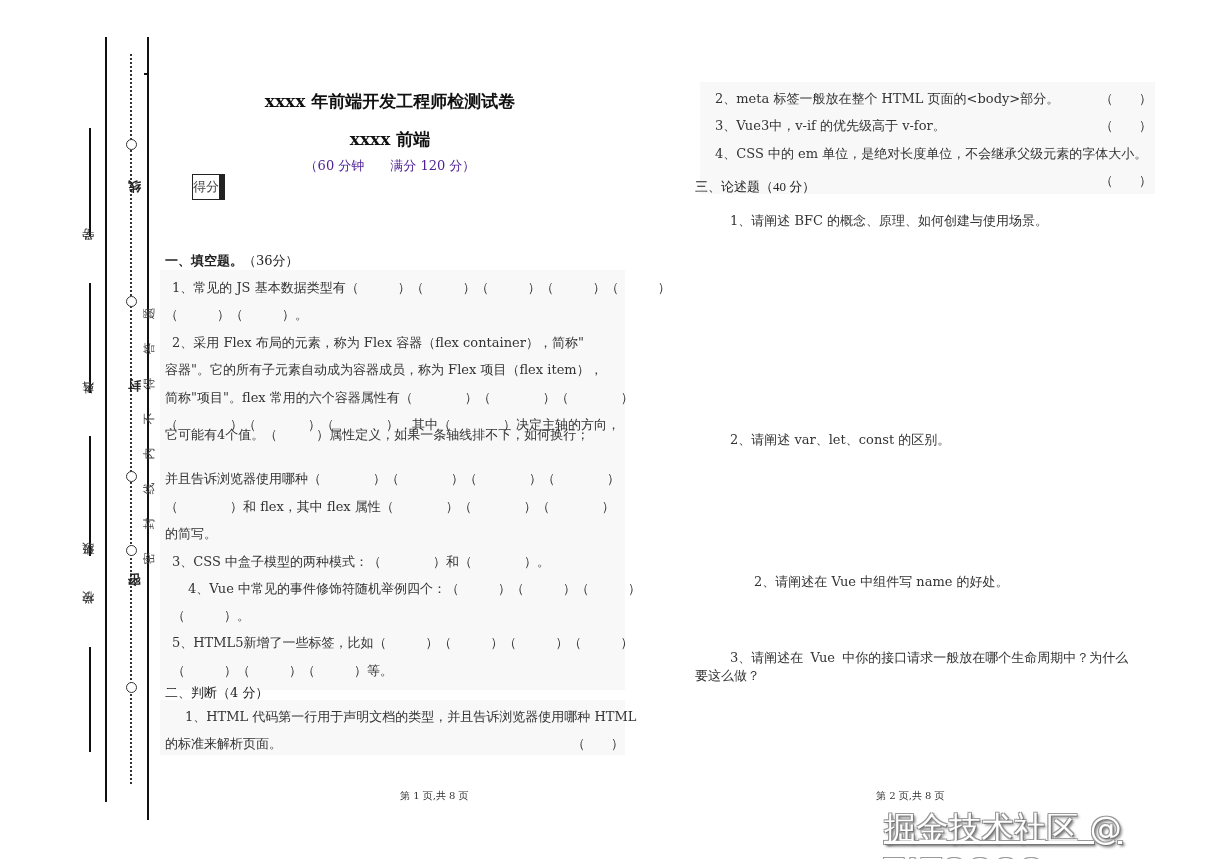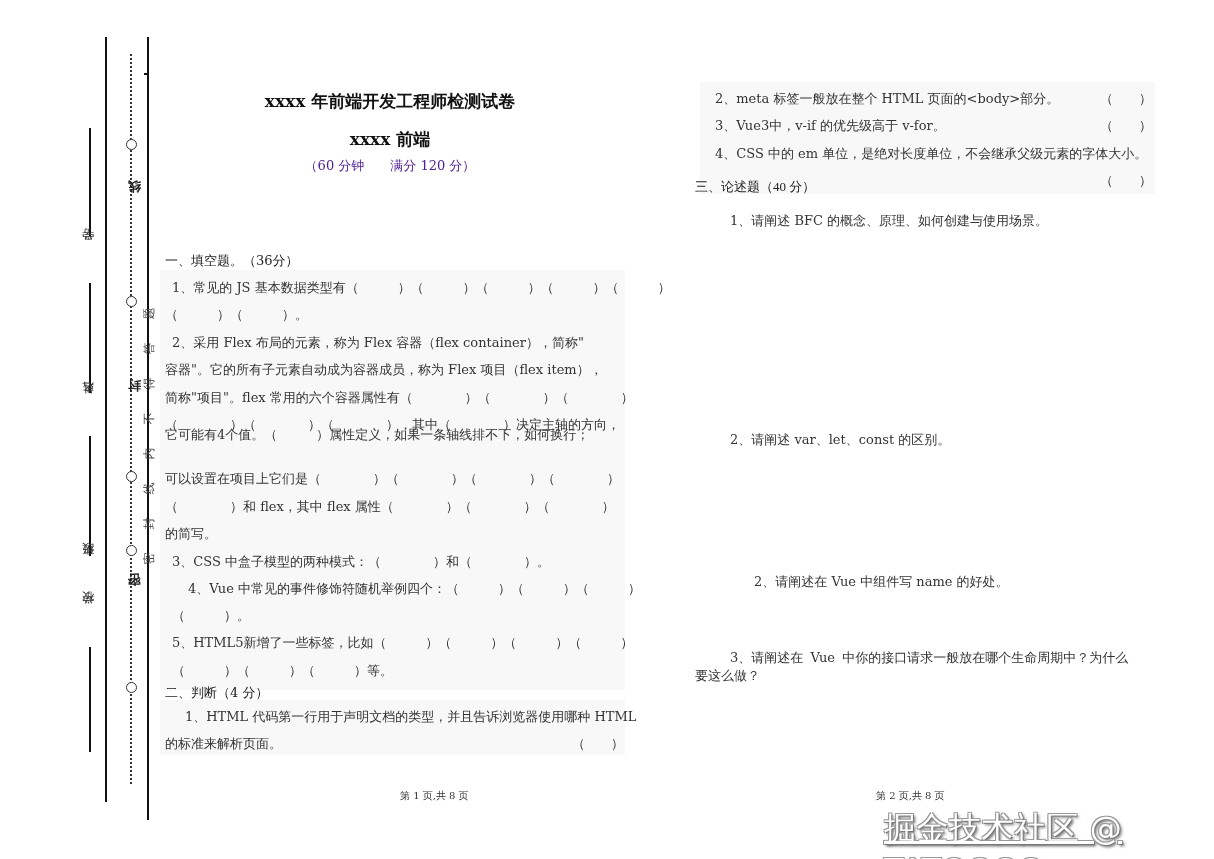--- a/index.html
+++ b/index.html
@@ -17,21 +17,21 @@
   .hline { position: absolute; background: #111; width: 1.5px; }
 
   
   .title { position: absolute; left: 150px; width: 480px; text-align: center; font-weight: bold; color: #111; }
   .subtitle-small { position: absolute; left: 150px; width: 480px; text-align: center; font-size: 13px; color: #4c1d95; }
   table.score { position: absolute; left: 192px; top: 174px; border-collapse: collapse; font-size: 13px; color: #444; }
   table.score td { border: 1.2px solid #222; height: 24px; text-align: center; padding: 0; }
   .shade { position: absolute; background: #f8f8f8; }
   .line { position: absolute; font-size: 13px; white-space: pre; color: #333; }
   .section { position: absolute; font-size: 13px; color: #222; }
-  .bold { font-weight: normal; text-align: center; }
+  .bold { font-weight: bold; text-align: center; }
   .footer { position: absolute; font-size: 10px; color: #333; }
   .watermark { position: absolute; font-family: "DejaVu Sans", "Liberation Sans", sans-serif; font-size: 32px; color: #fff;
     text-shadow: 1px 1px 0 #777, -1px -1px 0 #999, 1px -1px 0 #999, -1px 1px 0 #999, 2px 2px 3px #555; letter-spacing: 0.5px; text-decoration: underline; }
   .rparen { position: absolute; font-size: 13px; color: #333; white-space: pre; }
 </style>
 </head>
 <body>
 
 <div>
   <div class="vline" style="left:105px; top:37px; width:2px; height:765px;"></div>
@@ -68,38 +68,46 @@
   <div class="hline" style="left:89px; top:647px; height:105px;"></div>
 </div>
 
 <div>
   <div class="title" style="top:90px; font-size:17px;">xxxx 年前端开发工程师检测试卷</div>
   <div class="title" style="top:128px; font-size:17px;">xxxx 前端</div>
   <div class="subtitle-small" style="top:157px;">（60 分钟　　满分 120 分）</div>
 
   <table class="score">
     <tbody>
+    <tr>
+      <td>得分</td>
+      <td></td>
+      <td></td>
+      <td></td>
+      <td></td>
+      <td></td>
+    </tr>
   </tbody>
     </table>
 
   <div class="shade" style="left:160px; top:270px; width:465px; height:420px;"></div>
   <div class="shade" style="left:160px; top:700px; width:465px; height:55px;"></div>
 
   <div class="section" style="left:165px; top:252px;">
     <span class="bold">一、填空题。</span><span>（36分）</span>
   </div>
 
   <div class="line" style="left:172px; top:279px;">1、常见的 JS 基本数据类型有（　　　）（　　　）（　　　）（　　　）（　　　）</div>
   <div class="line" style="left:165px; top:306px;">（　　　）（　　　）。</div>
   <div class="line" style="left:172px; top:334px;">2、采用 Flex 布局的元素，称为 Flex 容器（flex container），简称"</div>
   <div class="line" style="left:165px; top:361px;">容器"。它的所有子元素自动成为容器成员，称为 Flex 项目（flex item），</div>
   <div class="line" style="left:165px; top:389px;">简称"项目"。flex 常用的六个容器属性有（　　　　）（　　　　）（　　　　）</div>
   <div class="line" style="left:165px; top:416px;">（　　　　）（　　　　）（　　　　），其中（　　　　）决定主轴的方向，</div>
   <div class="line" style="left:165px; top:426px;">它可能有4个值。（　　　）属性定义，如果一条轴线排不下，如何换行；</div>
-  <div class="line" style="left:165px; top:470px;">可以设置在项目上它们是（　　　　）（　　　　）（　　　　）（　　　　）</div>
+  <div class="line" style="left:165px; top:470px;">并且告诉浏览器使用哪种（　　　　）（　　　　）（　　　　）（　　　　）</div>
   <div class="line" style="left:165px; top:498px;">（　　　　）和 flex，其中 flex 属性（　　　　）（　　　　）（　　　　）</div>
   <div class="line" style="left:165px; top:525px;">的简写。</div>
   <div class="line" style="left:172px; top:553px;">3、CSS 中盒子模型的两种模式：（　　　　）和（　　　　）。</div>
   <div class="line" style="left:188px; top:580px;">4、Vue 中常见的事件修饰符随机举例四个：（　　　）（　　　）（　　　）</div>
   <div class="line" style="left:172px; top:607px;">（　　　）。</div>
   <div class="line" style="left:172px; top:634px;">5、HTML5新增了一些标签，比如（　　　）（　　　）（　　　）（　　　）</div>
   <div class="line" style="left:172px; top:662px;">（　　　）（　　　）（　　　）等。</div>
 
   <div class="section" style="left:165px; top:684px;">二、判断（4 分）</div>
   <div class="line" style="left:185px; top:708px;">1、HTML 代码第一行用于声明文档的类型，并且告诉浏览器使用哪种 HTML</div>

